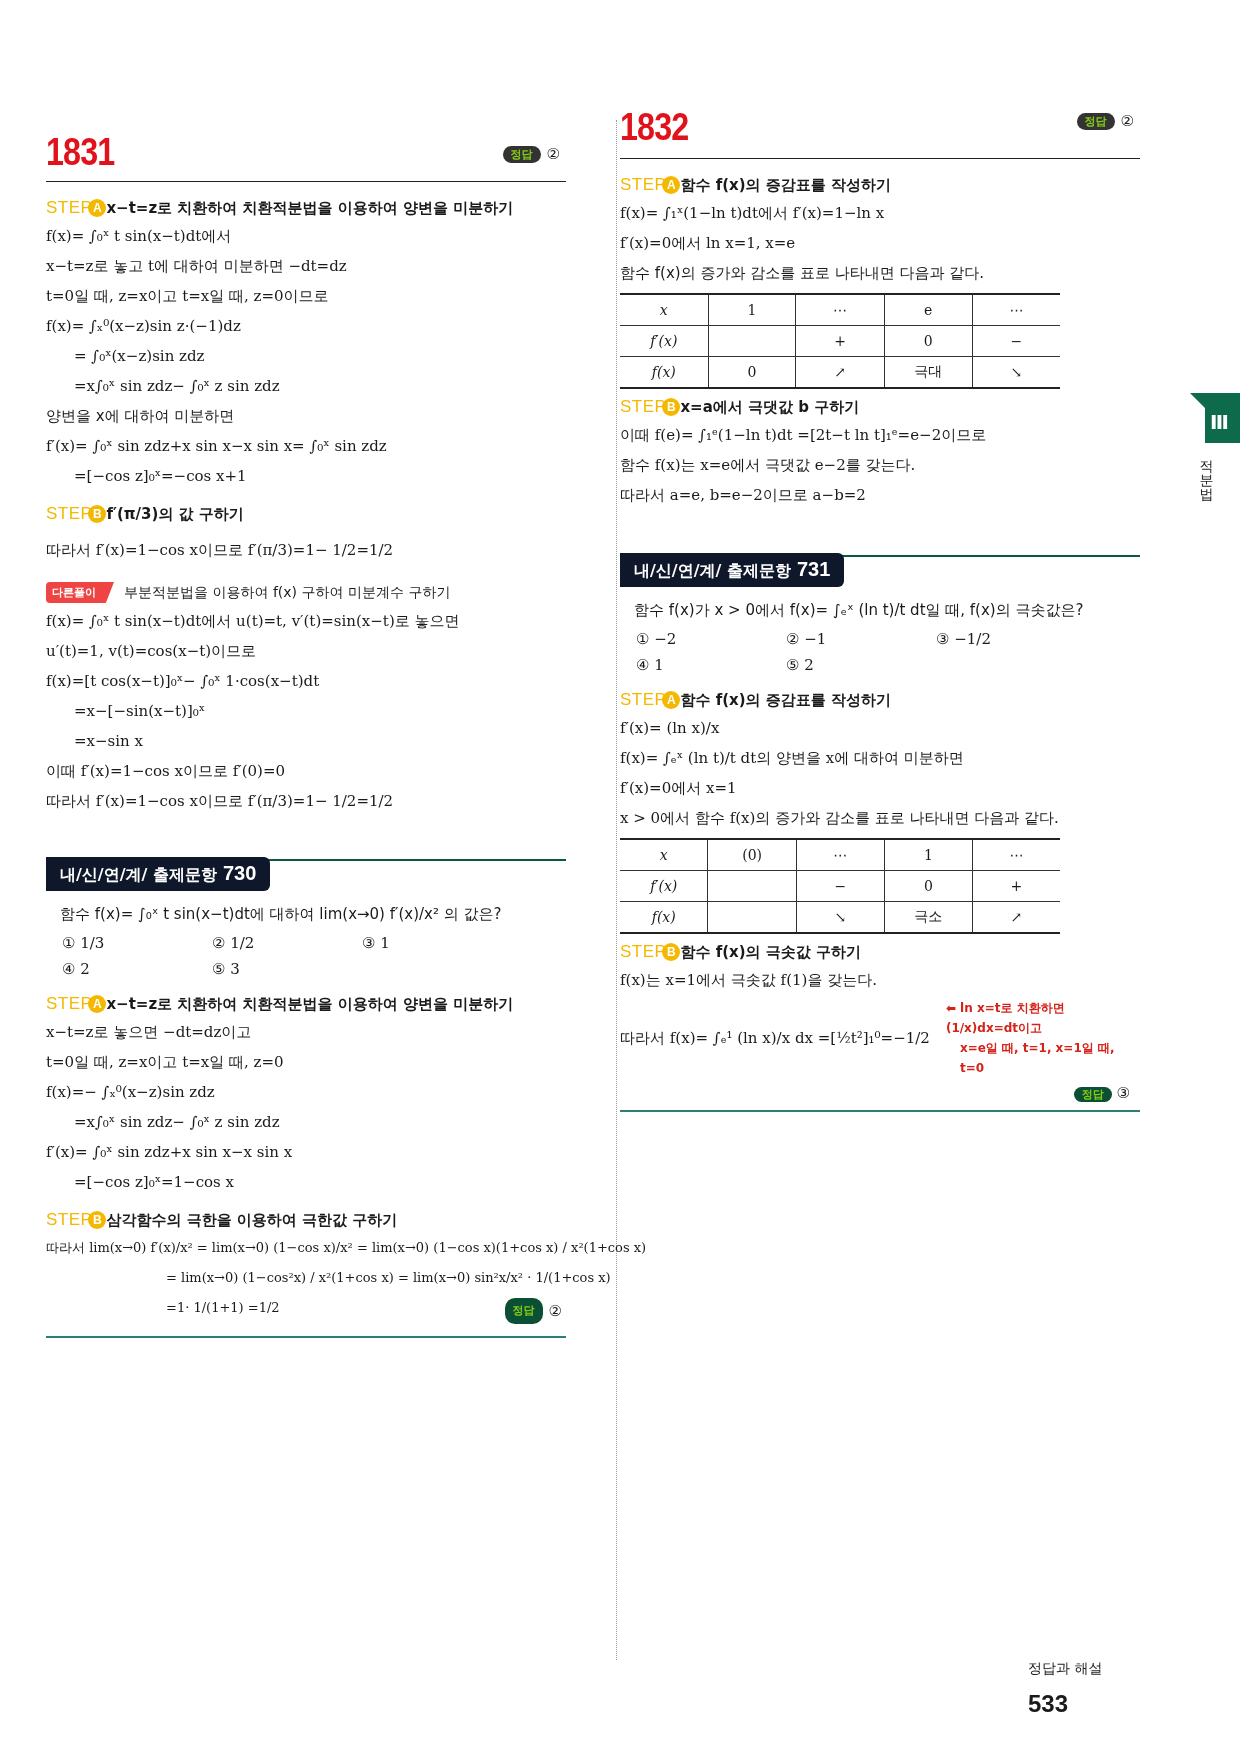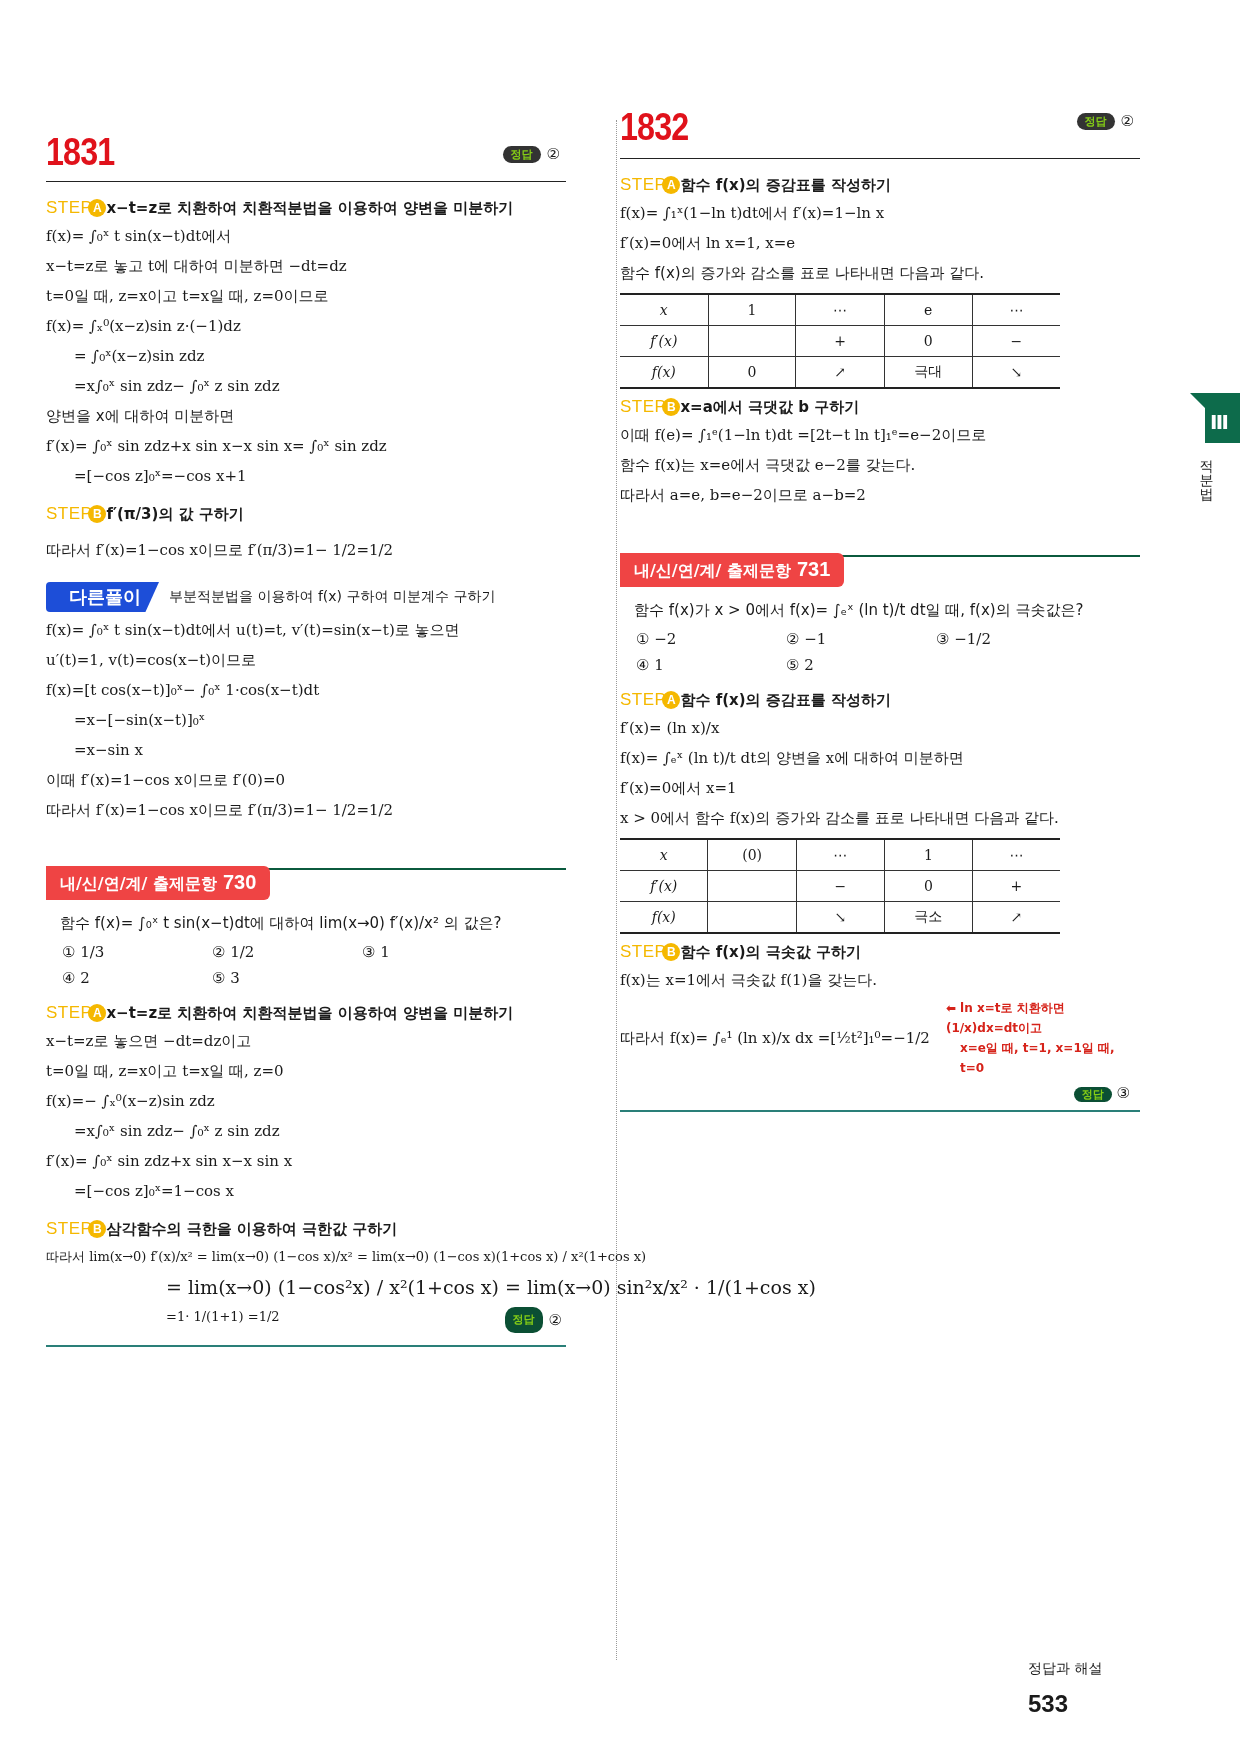--- a/index.html
+++ b/index.html
@@ -16,25 +16,25 @@
   .ans-pill{background:#333;color:#84cc16;font-size:11px;border-radius:10px;padding:1px 8px;font-weight:bold;}
   .ans-pill.green{background:#0b4f34;}
   .step{margin-top:16px;display:flex;align-items:center;font-weight:bold;font-size:15px;}
   .step-label{color:#f5b800;font-family:"Liberation Sans",sans-serif;font-weight:normal;font-size:17px;letter-spacing:0.5px;}
   .step-badge{display:inline-block;width:18px;height:18px;border-radius:50%;background:#f5b800;color:#fff;
               font-size:12px;text-align:center;line-height:18px;font-family:"Liberation Sans",sans-serif;margin-left:-4px;}
   .line{margin:6px 0;font-family:"DejaVu Serif","Liberation Serif",serif;font-size:15px;line-height:24px;white-space:nowrap;}
   .line.indent{padding-left:28px;}
   .line.kr{font-family:"DejaVu Sans",sans-serif;}
   .alt{margin-top:20px;display:flex;align-items:center;gap:10px;font-size:14px;}
-  .alt-badge{background:#1d4ed8;color:#fff;font-size:18px;font-weight:bold;padding:3px 23px;border-radius:4px 0 0 4px;
+  .alt-badge{background:#ef4444;color:#fff;font-size:11px;font-weight:bold;padding:3px 6px;border-radius:4px 0 0 4px;
              clip-path:polygon(0 0,100% 0,88% 100%,0 100%);padding-right:18px;}
   .linked{margin-top:44px;position:relative;height:34px;}
   .linked-rule{position:absolute;left:0;right:0;top:2px;border-top:2px solid #0b5a3e;}
-  .linked-badge{position:absolute;left:0;top:0;background:#ef4444;color:#fff;font-weight:bold;font-size:16px;
+  .linked-badge{position:absolute;left:0;top:0;background:#0f172a;color:#fff;font-weight:bold;font-size:16px;
                 padding:5px 14px;border-radius:0 6px 6px 0;}
   .linked-badge .num{font-size:20px;margin-left:6px;font-family:"Liberation Sans",sans-serif;}
   .question{margin:14px 0 10px 14px;font-size:15px;white-space:nowrap;}
   .choices{display:grid;grid-template-columns:150px 150px 150px;row-gap:8px;margin-left:16px;font-family:"DejaVu Serif",serif;font-size:15px;}
   table.inc{border-collapse:collapse;width:440px;margin:8px 0;font-family:"DejaVu Serif",serif;font-size:14px;}
   table.inc td{border:1px solid #333;text-align:center;height:28px;width:88px;}
   table.inc tr:first-child td{border-top:2px solid #222;}
   table.inc tr:last-child td{border-bottom:2px solid #222;}
   table.inc td:first-child{border-left:none;font-style:italic;}
   table.inc td:last-child{border-right:none;}
@@ -122,21 +122,21 @@
   <div class="line indent">=x∫₀ˣ sin zdz− ∫₀ˣ z sin zdz</div>
   <div class="line">f′(x)= ∫₀ˣ sin zdz+x sin x−x sin x</div>
   <div class="line indent">=[−cos z]₀ˣ=1−cos x</div>
 
   <div class="step">
     <span class="step-label">STEP</span>
     <span class="step-badge">B</span>
     <span>삼각함수의 극한을 이용하여 극한값 구하기</span>
   </div>
   <div class="line" style="font-size:13px">따라서 lim(x→0) f′(x)/x² = lim(x→0) (1−cos x)/x² = lim(x→0) (1−cos x)(1+cos x) / x²(1+cos x)</div>
-  <div class="line indent" style="font-size:19px;padding-left:120px">= lim(x→0) (1−cos²x) / x²(1+cos x) = lim(x→0) sin²x/x² · 1/(1+cos x)</div>
+  <div class="line indent" style="font-size:13px;padding-left:120px">= lim(x→0) (1−cos²x) / x²(1+cos x) = lim(x→0) sin²x/x² · 1/(1+cos x)</div>
   <div class="line indent" style="font-size:13px;padding-left:120px;position:relative">
     <span>=1· 1/(1+1) =1/2</span>
     <span class="ans-tag" style="top:2px;right:4px">
       <span class="ans-pill green">정답</span>
       <span>②</span>
     </span>
   </div>
   <div class="end-rule"></div>
 </div>
 

